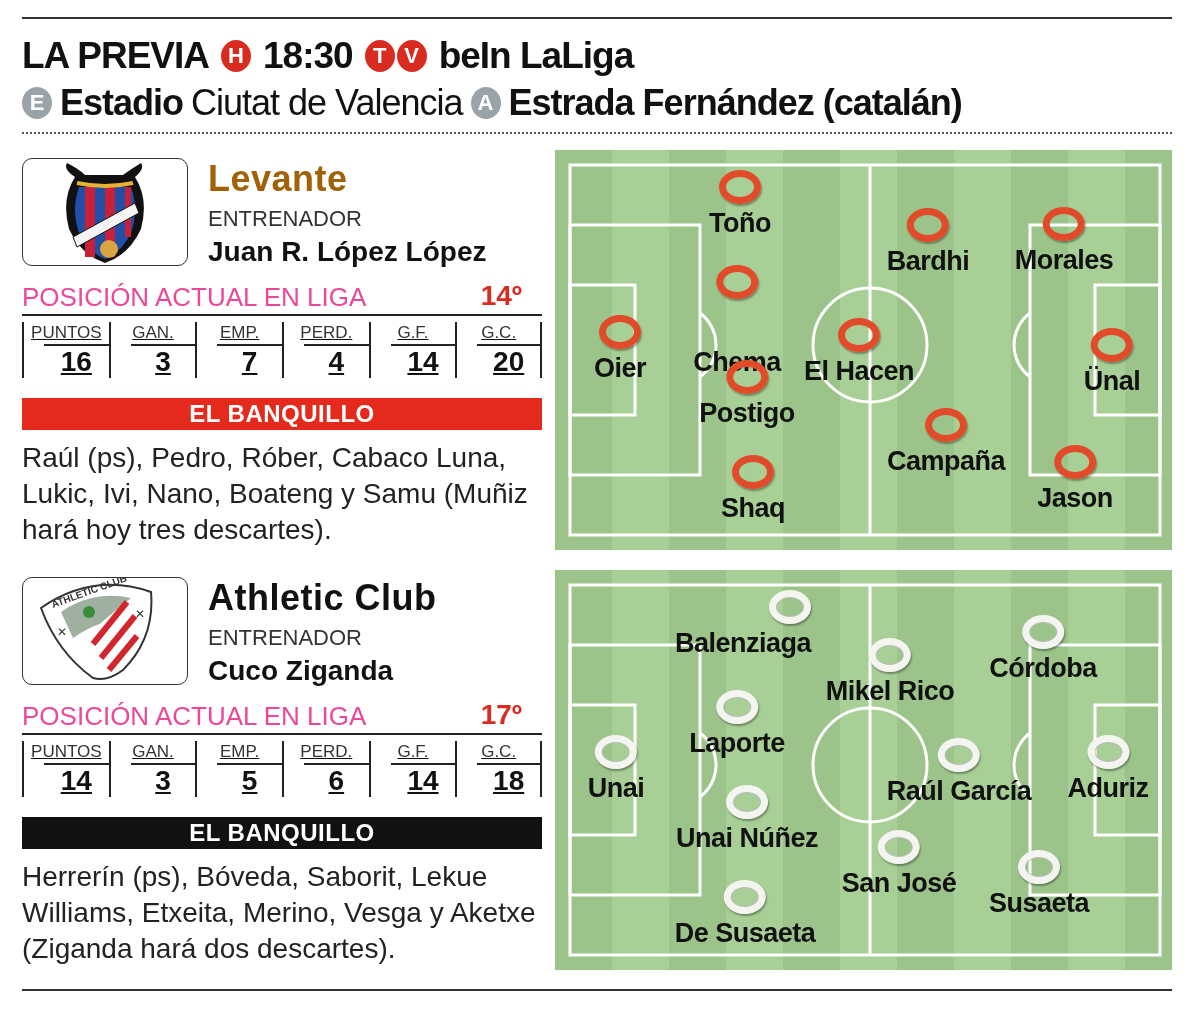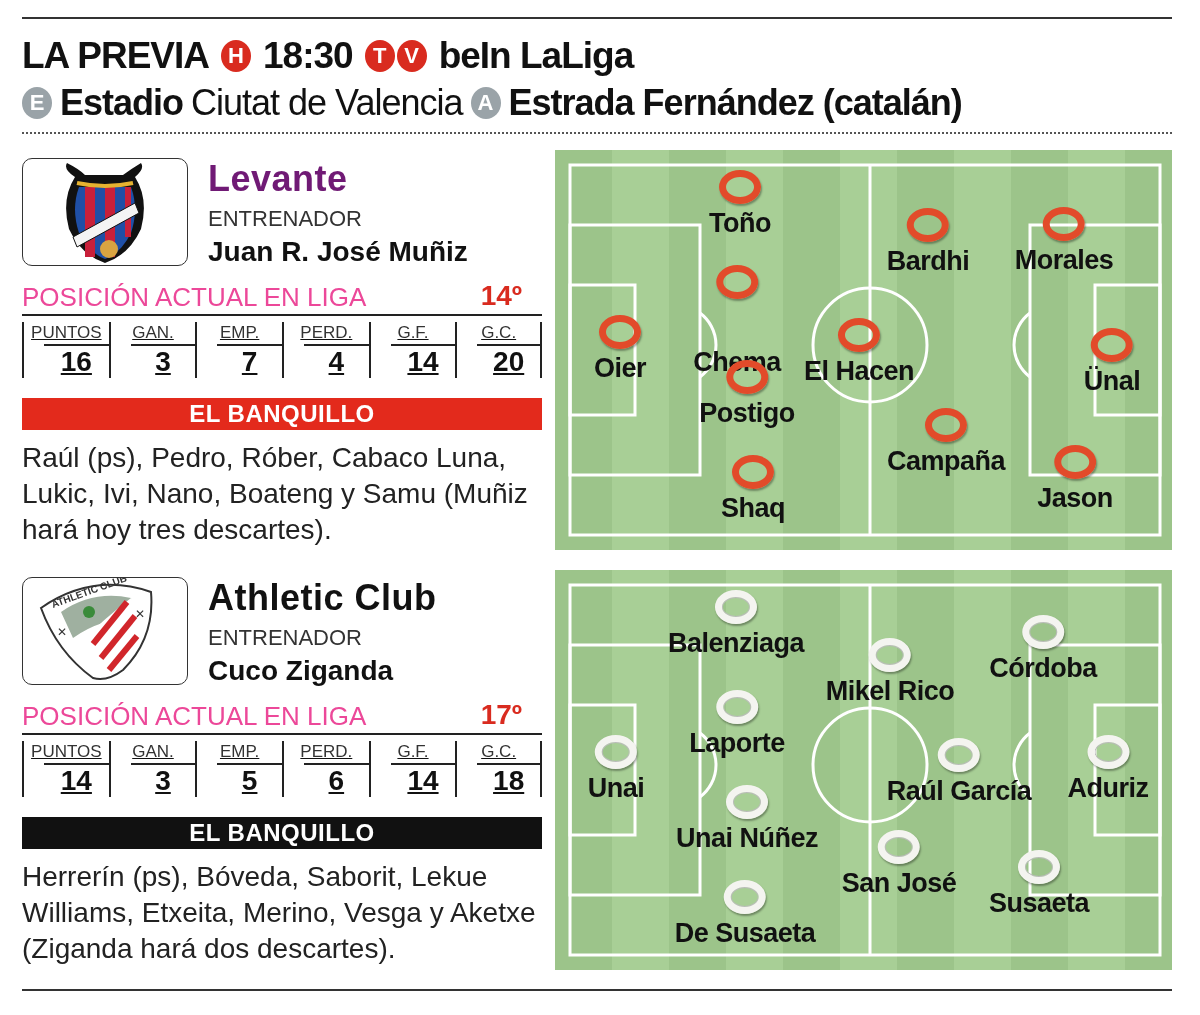--- a/index.html
+++ b/index.html
@@ -75,23 +75,23 @@
       <path d="M52 18 Q40 10 44 4 Q56 10 62 16 L100 16 Q108 10 118 4 Q122 10 112 18 Q126 40 118 70 Q106 96 82 104 Q58 96 46 70 Q38 40 52 18Z" fill="#111"></path>
       <path d="M56 28 L108 28 Q116 50 108 74 Q98 94 82 100 Q66 94 56 74 Q48 50 56 28Z" fill="#1f4fa6"></path>
       <rect x="62" y="28" width="10" height="70" fill="#c8203a"></rect>
       <rect x="82" y="28" width="10" height="70" fill="#c8203a"></rect>
       <rect x="102" y="28" width="6" height="50" fill="#c8203a"></rect>
       <path d="M50 78 L112 44 L116 54 L54 88Z" fill="#f4f4f4" stroke="#111"></path>
       <circle cx="86" cy="90" r="9" fill="#d9a441"></circle>
       <path d="M54 24 Q82 30 110 24" stroke="#e6b230" stroke-width="4" fill="none"></path>
     </svg>
   </div>
-  <div class="tname" style="color:#701a75;">Levante</div>
+  <div class="tname" style="color:#a16207;">Levante</div>
   <div class="coachlbl">ENTRENADOR</div>
-  <div class="coach">Juan R. José Muñiz</div>
+  <div class="coach">Juan R. López López</div>
   <div class="posrow">
     <span class="poslbl">POSICIÓN ACTUAL EN LIGA</span>
     <span class="posval">14º</span>
   </div>
   <div class="stats">
     <div class="stat">
         <div class="statlbl">PUNTOS</div>
         <div class="statval">16</div>
       </div>
     <div class="stat">
@@ -247,21 +247,21 @@
       <rect x="475" y="75" width="130" height="250"></rect>
       <rect x="540" y="135" width="65" height="130"></rect>
       <path d="M475 163 A40 40 0 0 0 475 227"></path>
     </g>
   </svg>
   <div class="players">
       <div class="player" style="left: 61px; top: 165px;">
         <div class="ring white"></div>
         <div class="pname">Unai</div>
       </div>
-      <div class="player" style="left: 181px; top: 20px;">
+      <div class="player" style="left: 188px; top: 20px; align-items: flex-end;">
         <div class="ring white"></div>
         <div class="pname">Balenziaga</div>
       </div>
       <div class="player" style="left: 182px; top: 120px;">
         <div class="ring white"></div>
         <div class="pname">Laporte</div>
       </div>
       <div class="player" style="left: 192px; top: 215px;">
         <div class="ring white"></div>
         <div class="pname">Unai Núñez</div>

